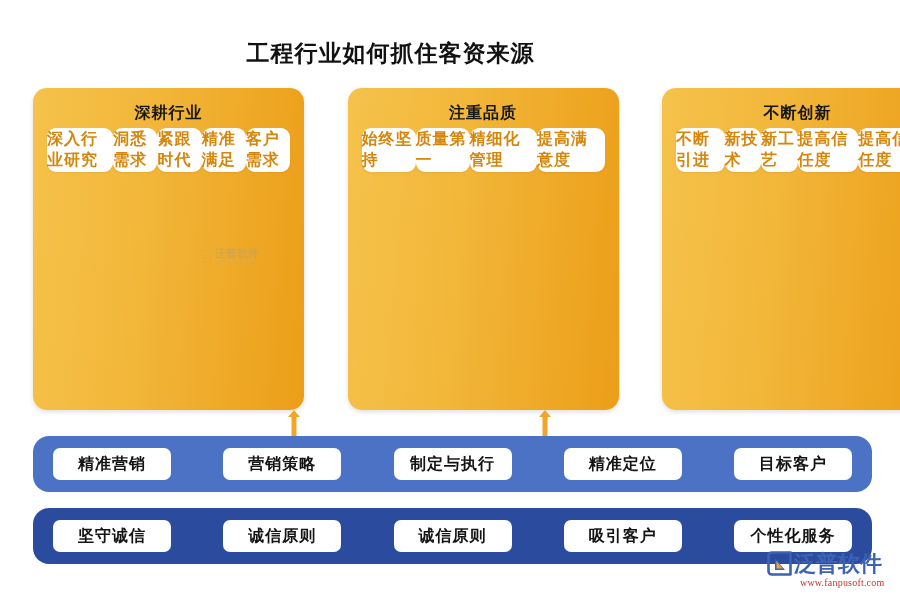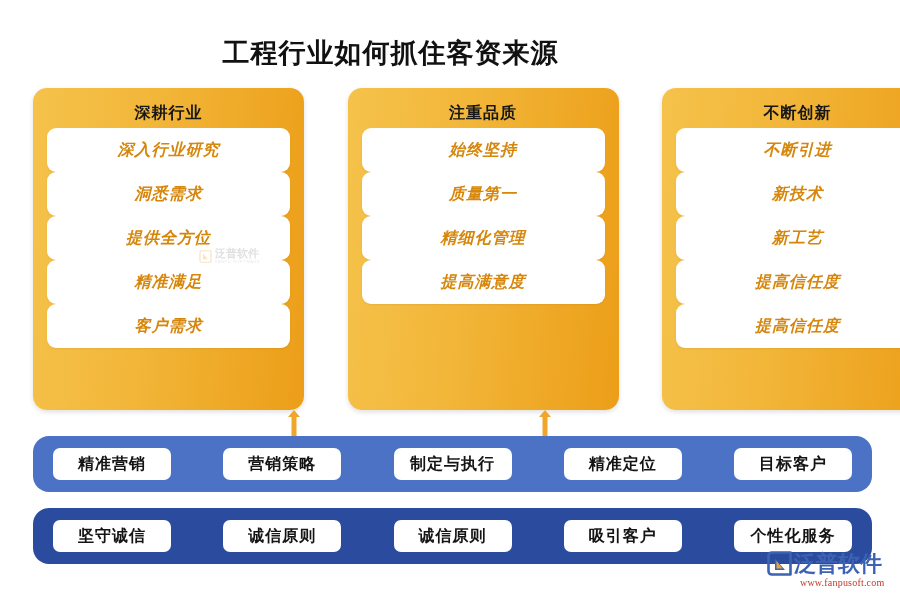--- a/index.html
+++ b/index.html
@@ -21,21 +21,21 @@
     height: 600px;
   }
 
   
   .page-title {
     position: absolute;
     top: 36px;
     left: 0;
     width: 781px;
     text-align: center;
-    font-size: 27px;
+    font-size: 23px;
     font-weight: bold;
     color: #111111;
     letter-spacing: 1px;
     line-height: 34px;
   }
 
   
   .columns {
     position: absolute;
     top: 88px;
@@ -62,24 +62,23 @@
     font-weight: bold;
     color: #171717;
     height: 30px;
     line-height: 30px;
     letter-spacing: 1px;
   }
   .column-cards {
     flex: 1;
     width: 100%;
     display: flex;
-    flex-direction: column;
-    justify-content: flex-start;
+    flex-direction: row;
+    justify-content: center;
     padding-bottom: 1px;
-    font-style: italic;
   }
   .card {
     height: 44px;
     background: #ffffff;
     border-radius: 9px;
     display: flex;
     align-items: center;
     justify-content: center;
     font-size: 16px;
     font-weight: bold;
@@ -208,21 +207,21 @@
 
   <div class="page-title">工程行业如何抓住客资来源</div>
 
   <div class="columns">
 
     <div class="column">
       <div class="column-title">深耕行业</div>
       <div class="column-cards">
         <div class="card">深入行业研究</div>
         <div class="card">洞悉需求</div>
-        <div class="card">提供全方位</div>
+        <div class="card">紧跟时代</div>
         <div class="card">精准满足</div>
         <div class="card">客户需求</div>
       </div>
     </div>
 
     <div class="column">
       <div class="column-title">注重品质</div>
       <div class="column-cards">
         <div class="card">始终坚持</div>
         <div class="card">质量第一</div>

